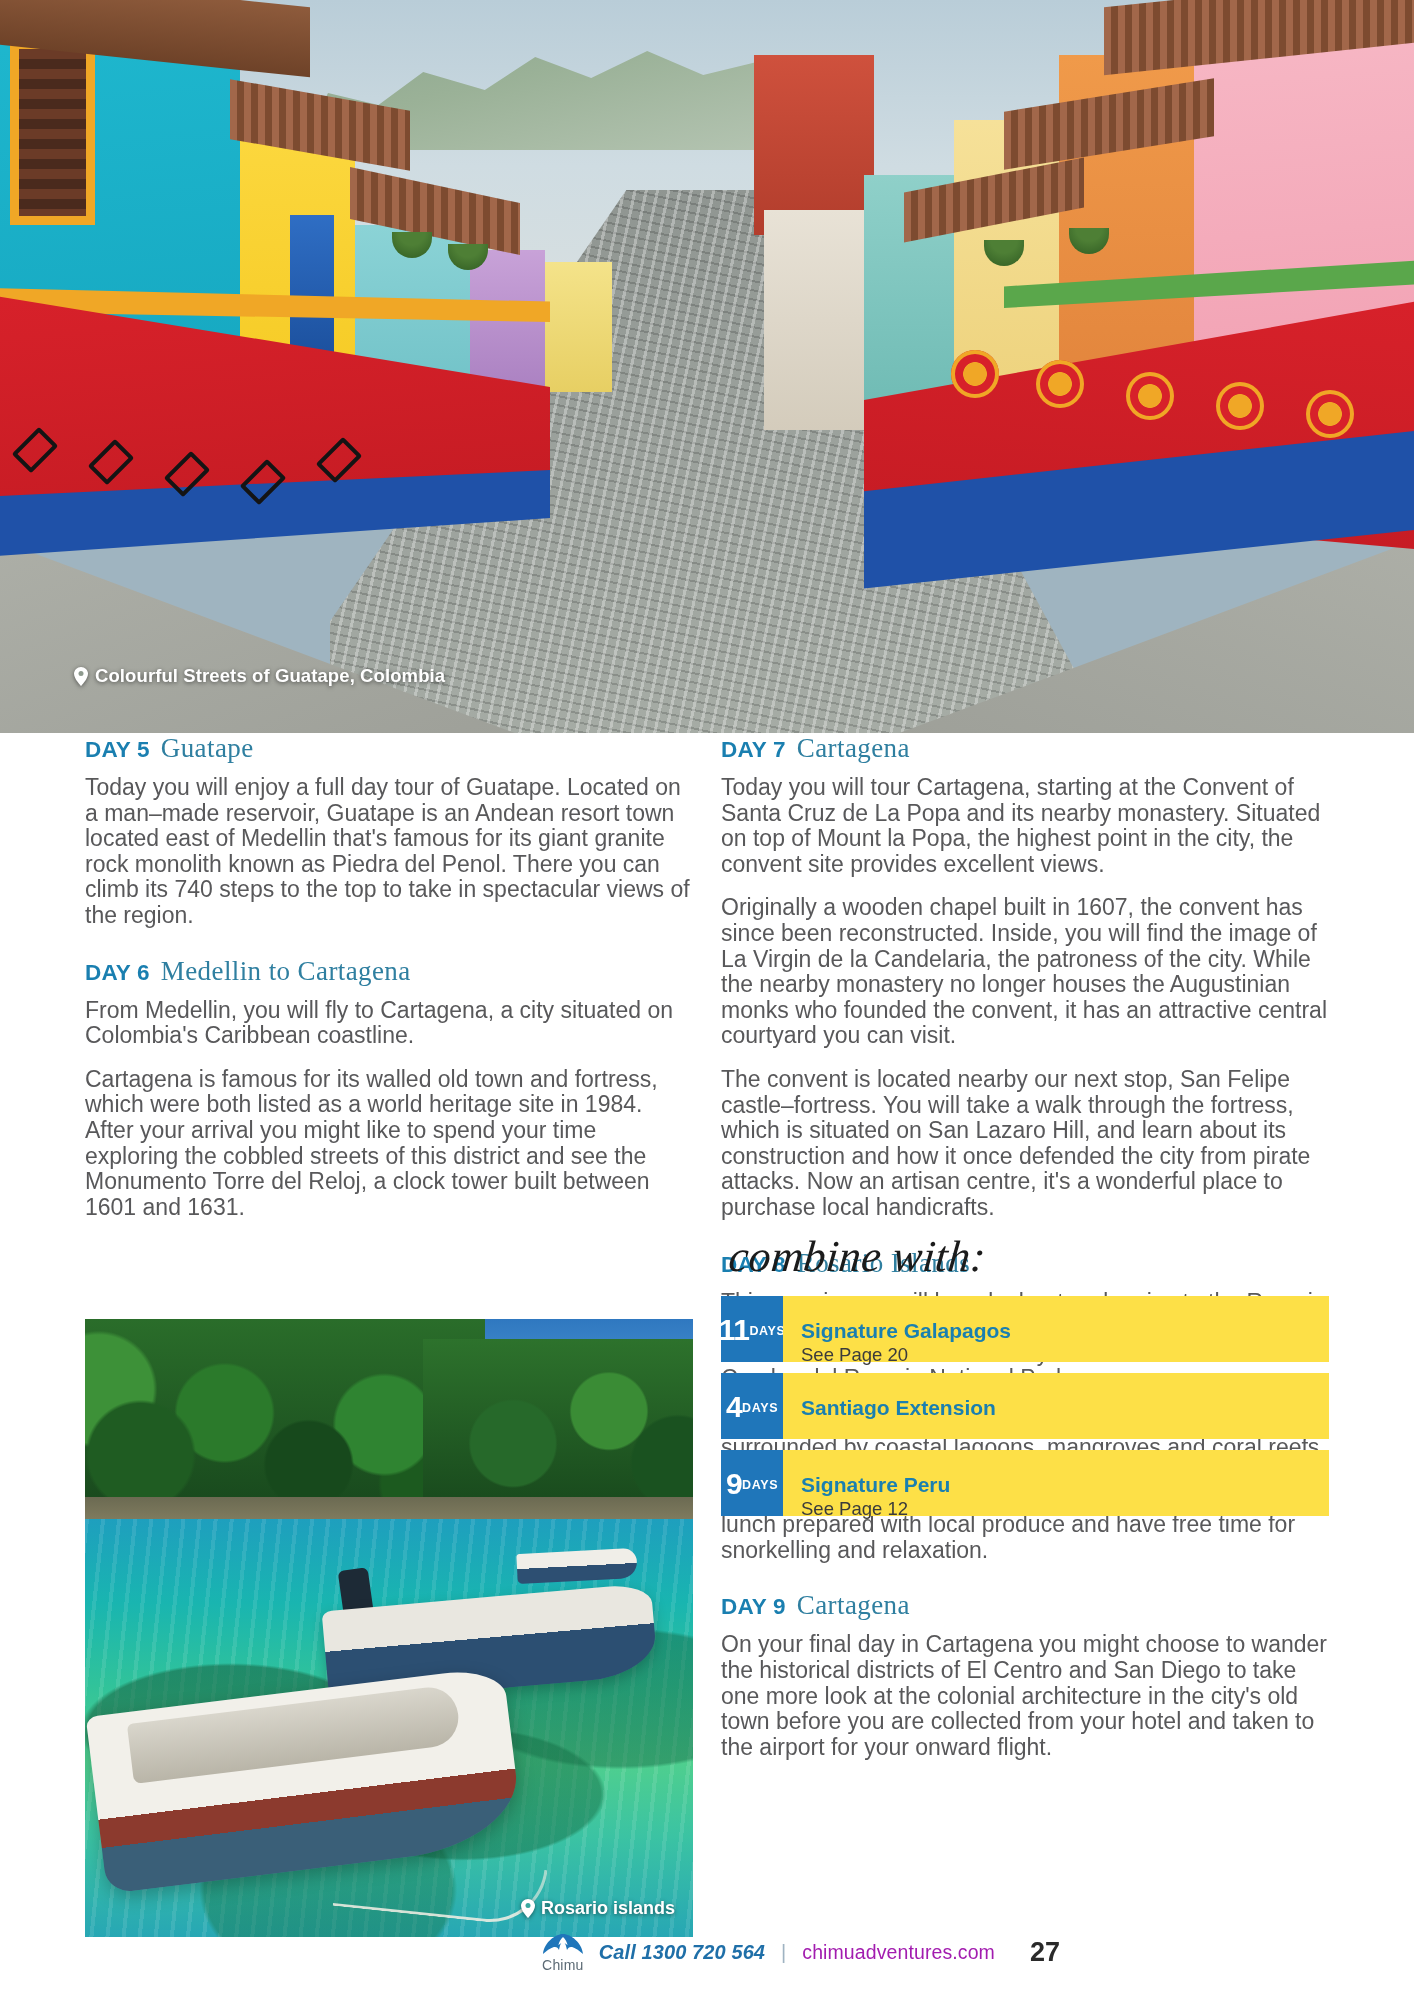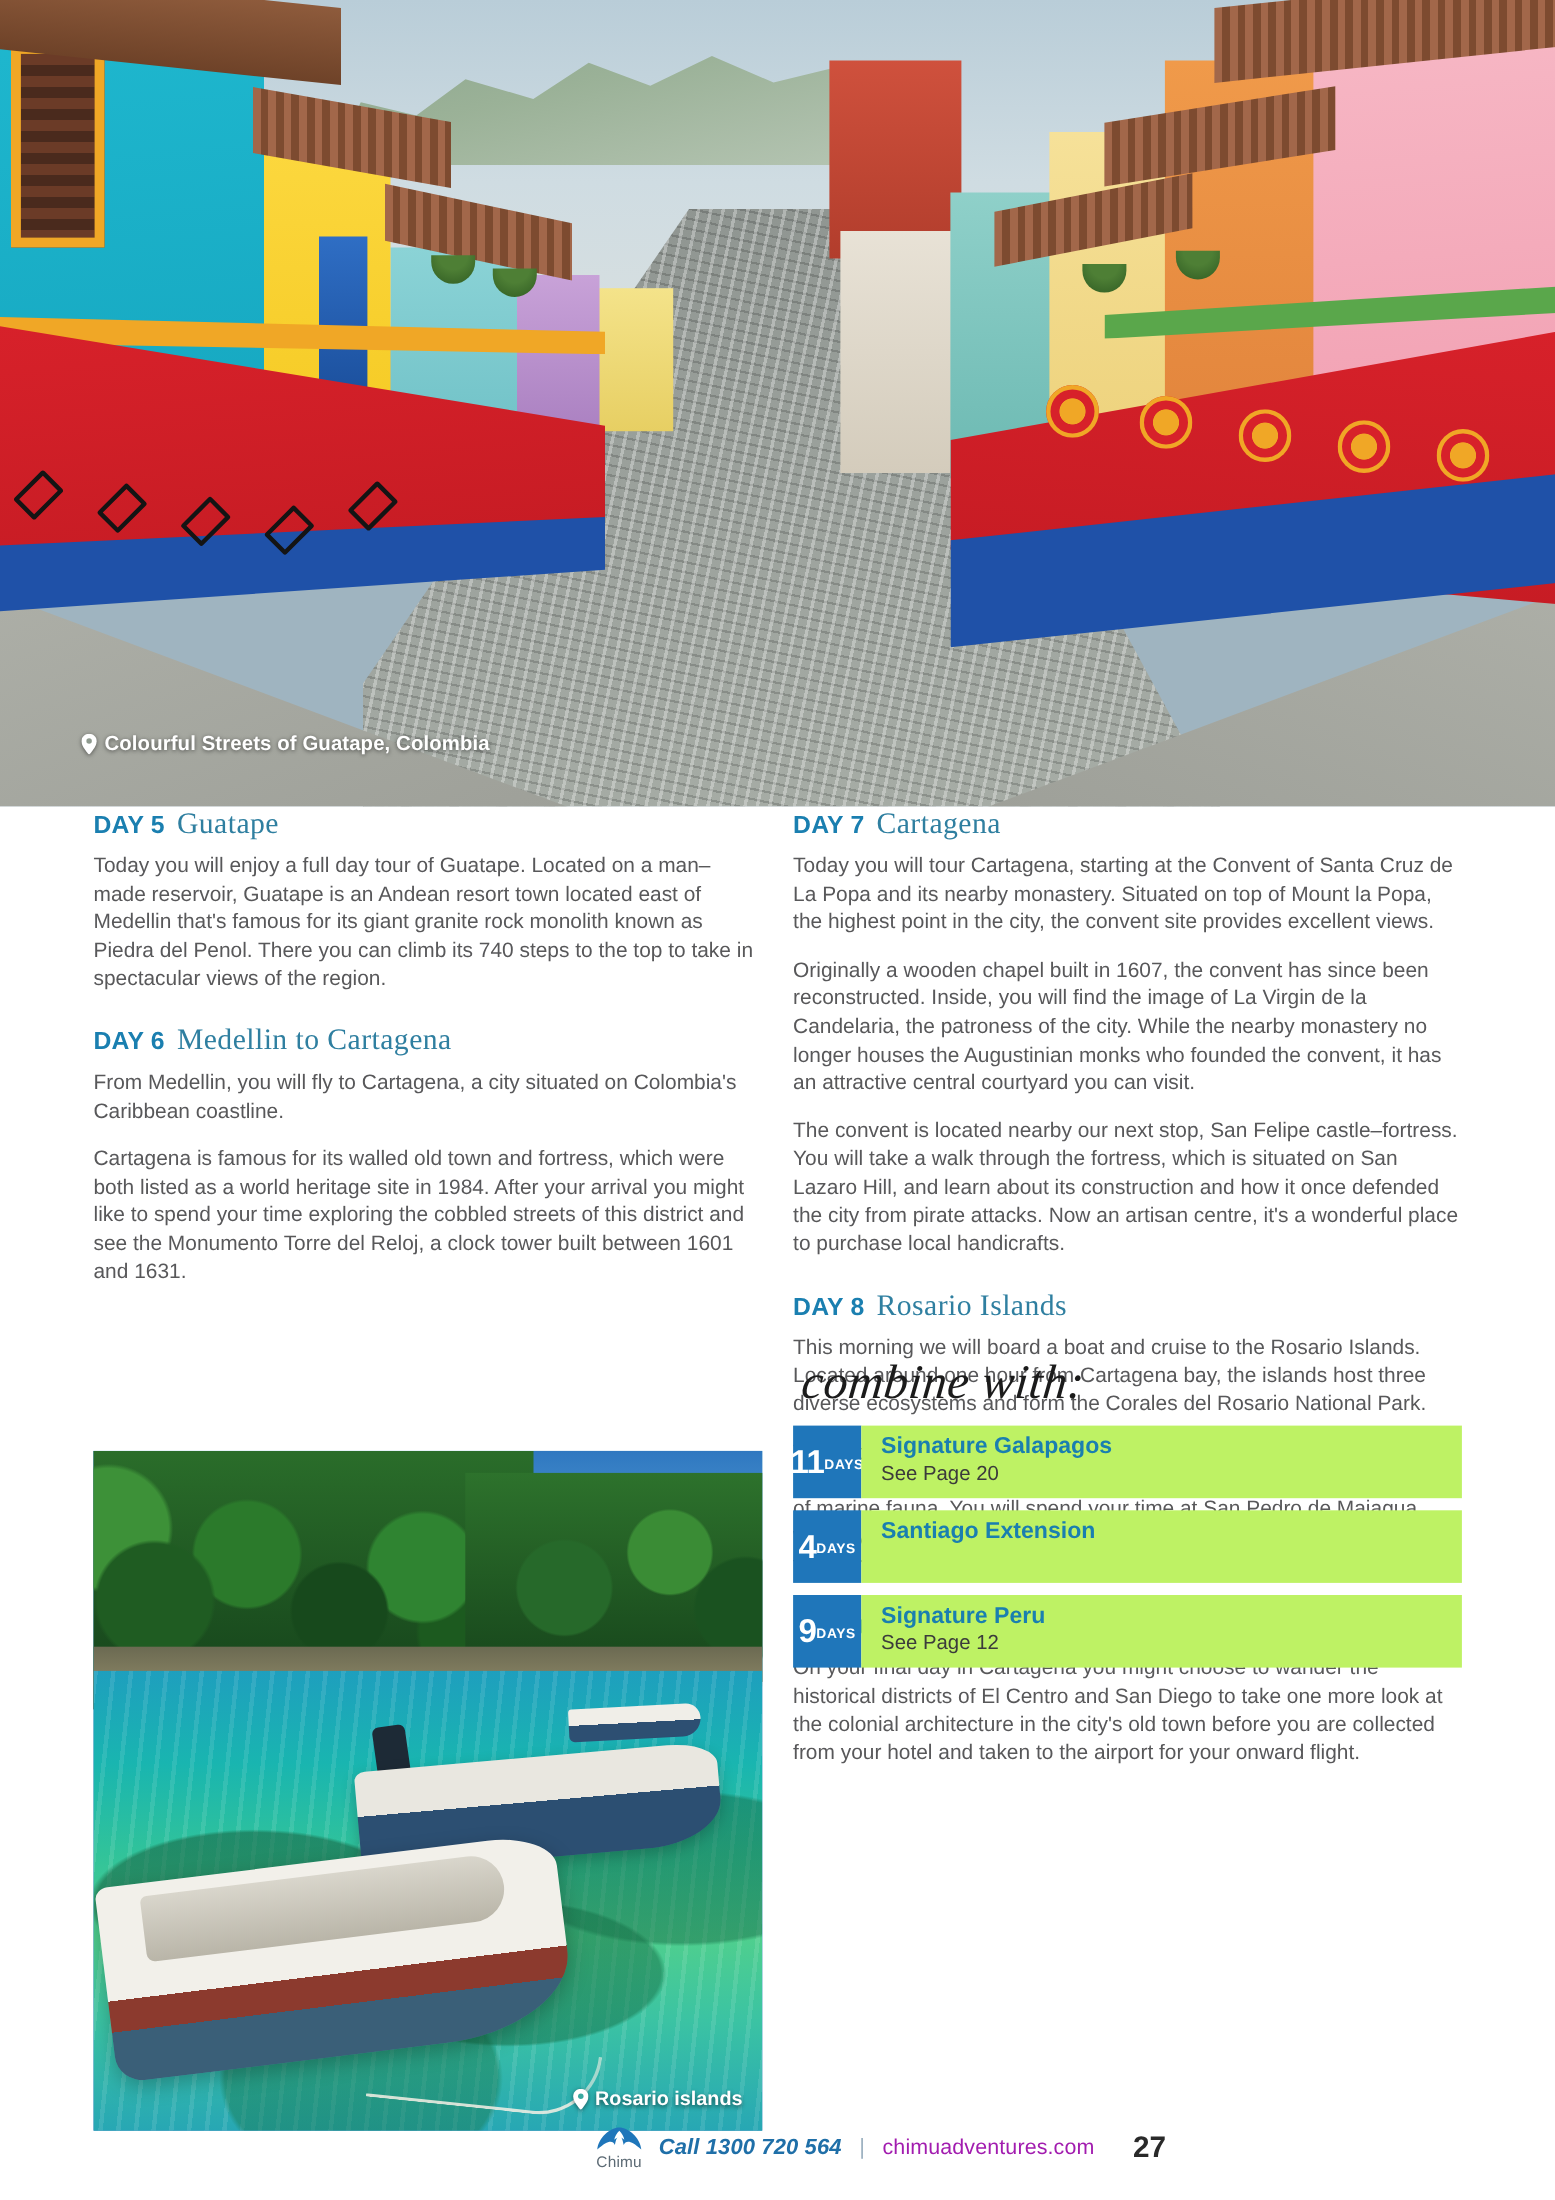--- a/index.html
+++ b/index.html
@@ -195,21 +195,21 @@
     letter-spacing: .2px;
   }
   .day-title {
     font-family: "Liberation Serif", serif;
     font-size: 27px;
     color: #2f7fa0;
     letter-spacing: .4px;
   }
   p.body {
     font-family: "Liberation Sans", sans-serif;
-    font-size: 19px;
+    font-size: 23px;
     line-height: 25.6px;
     color: #58585a;
     margin-bottom: 18px;
   }
   p.body:last-child { margin-bottom: 0; }
 
   
   .photo2 {
     position: absolute;
     left: 85px;
@@ -339,22 +339,22 @@
     letter-spacing: -.5px;
   }
   .combo-days {
     font-size: 12.5px;
     font-weight: bold;
     letter-spacing: .6px;
     margin-top: 3px;
   }
   .combo-body {
     flex: 1 1 auto;
-    background: #bef264;
-    padding: 7px 0 0 18px;
+    background: #fde047;
+    padding: 23px 0 0 18px;
   }
   .combo-name {
     font-size: 21px;
     font-weight: bold;
     color: #1a7fb0;
     line-height: 1.12;
   }
   .combo-page {
     font-size: 18.5px;
     color: #3b3b3b;

